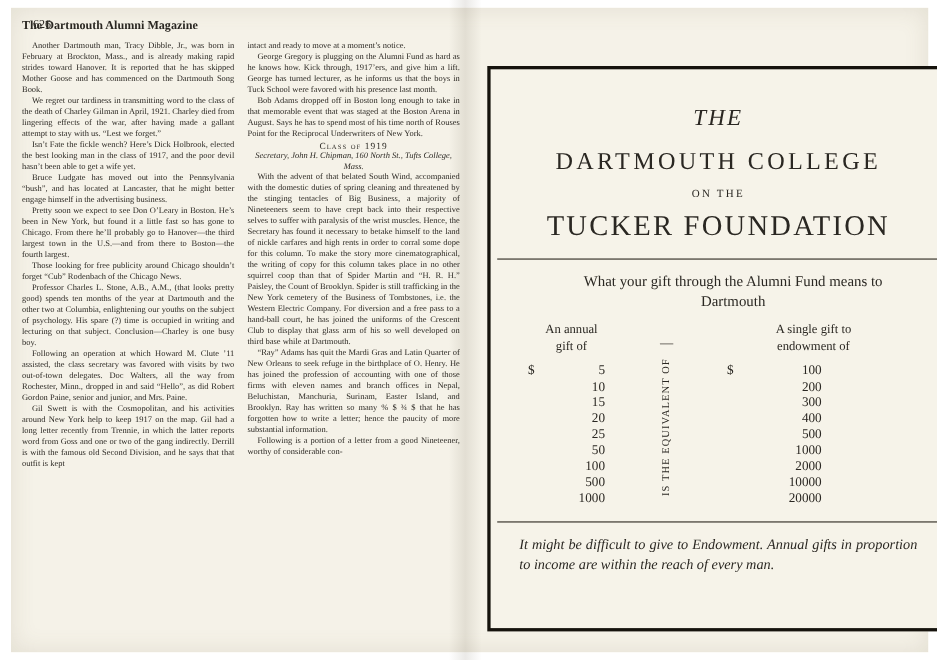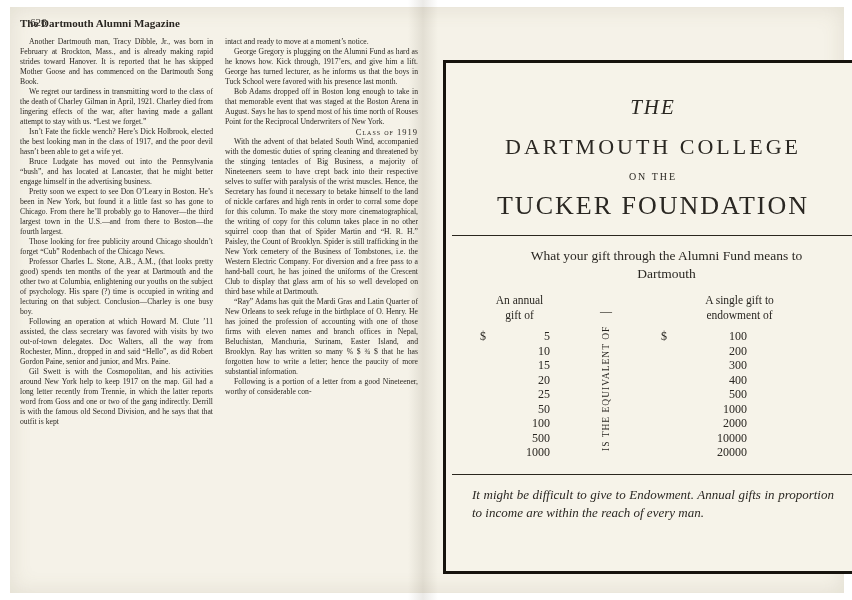--- a/index.html
+++ b/index.html
@@ -20,21 +20,21 @@
   }
   
   .left-page{position:absolute;left:20px;top:16px;width:398px;}
   .lp-header{position:relative;height:15px;margin-bottom:6px;}
   .lp-num{position:absolute;left:10px;top:0;font-size:11px;}
   .lp-title{position:absolute;left:0;right:0;top:1px;text-align:left;font-weight:bold;font-size:11px;}
   .cols{display:flex;gap:12px;}
   .col{width:193px;font-size:7.7px;line-height:10px;text-align:justify;}
   .col p{margin:0;text-indent:9px;}
   .col p.ni{text-indent:0;}
-  .class-head{text-align:right;font-variant:small-caps;letter-spacing:1px;font-size:8.5px;margin:8px 0 2px;font-family:Liberation Serif, serif;}
+  .class-head{text-align:center;font-variant:small-caps;letter-spacing:1px;font-size:8.5px;margin:8px 0 2px;font-family:Liberation Serif, serif;}
   .sec-line{text-align:center;font-style:italic;margin:0 0 4px;font-size:7.7px;line-height:9.5px;}
   
   .ad-box{
     position:absolute;left:443px;top:60px;width:420px;height:514px;
     border:3px solid #16130d;background:#f6f3e9;box-sizing:border-box;
     text-align:center;overflow:hidden;
   }
   .ad-the{margin-top:32px;font-size:21px;font-style:italic;letter-spacing:2px;}
   .ad-l2{margin-top:14px;font-size:22px;letter-spacing:3px;}
   .ad-l3{margin-top:14px;font-size:22px;letter-spacing:3px;}
@@ -81,20 +81,21 @@
       <p>Those looking for free publicity around Chicago shouldn’t forget “Cub” Rodenbach of the Chicago News.</p>
       <p>Professor Charles L. Stone, A.B., A.M., (that looks pretty good) spends ten months of the year at Dartmouth and the other two at Columbia, enlightening our youths on the subject of psychology. His spare (?) time is occupied in writing and lecturing on that subject. Conclusion—Charley is one busy boy.</p>
       <p>Following an operation at which Howard M. Clute ’11 assisted, the class secretary was favored with visits by two out-of-town delegates. Doc Walters, all the way from Rochester, Minn., dropped in and said “Hello”, as did Robert Gordon Paine, senior and junior, and Mrs. Paine.</p>
       <p>Gil Swett is with the Cosmopolitan, and his activities around New York help to keep 1917 on the map. Gil had a long letter recently from Trennie, in which the latter reports word from Goss and one or two of the gang indirectly. Derrill is with the famous old Second Division, and he says that that outfit is kept</p>
     </div>
     <div class="col">
       <p class="ni">intact and ready to move at a moment’s notice.</p>
       <p>George Gregory is plugging on the Alumni Fund as hard as he knows how. Kick through, 1917’ers, and give him a lift. George has turned lecturer, as he informs us that the boys in Tuck School were favored with his presence last month.</p>
       <p>Bob Adams dropped off in Boston long enough to take in that memorable event that was staged at the Boston Arena in August. Says he has to spend most of his time north of Rouses Point for the Reciprocal Underwriters of New York.</p>
       <p class="class-head ni">Class of 1919</p>
+      <p class="sec-line ni">Secretary, John H. Chipman, 160 North St., Tufts College, Mass.</p>
       <p>With the advent of that belated South Wind, accompanied with the domestic duties of spring cleaning and threatened by the stinging tentacles of Big Business, a majority of Nineteeners seem to have crept back into their respective selves to suffer with paralysis of the wrist muscles. Hence, the Secretary has found it necessary to betake himself to the land of nickle carfares and high rents in order to corral some dope for this column. To make the story more cinematographical, the writing of copy for this column takes place in no other squirrel coop than that of Spider Martin and “H. R. H.” Paisley, the Count of Brooklyn. Spider is still trafficking in the New York cemetery of the Business of Tombstones, i.e. the Western Electric Company. For diversion and a free pass to a hand-ball court, he has joined the uniforms of the Crescent Club to display that glass arm of his so well developed on third base while at Dartmouth.</p>
       <p>“Ray” Adams has quit the Mardi Gras and Latin Quarter of New Orleans to seek refuge in the birthplace of O. Henry. He has joined the profession of accounting with one of those firms with eleven names and branch offices in Nepal, Beluchistan, Manchuria, Surinam, Easter Island, and Brooklyn. Ray has written so many % $ ¾ $ that he has forgotten how to write a letter; hence the paucity of more substantial information.</p>
       <p>Following is a portion of a letter from a good Nineteener, worthy of considerable con-</p>
     </div>
   </div>
 </div>
 
 <div class="ad-box">
   <div class="ad-the">THE</div>
   <div class="ad-l2">DARTMOUTH COLLEGE</div>

